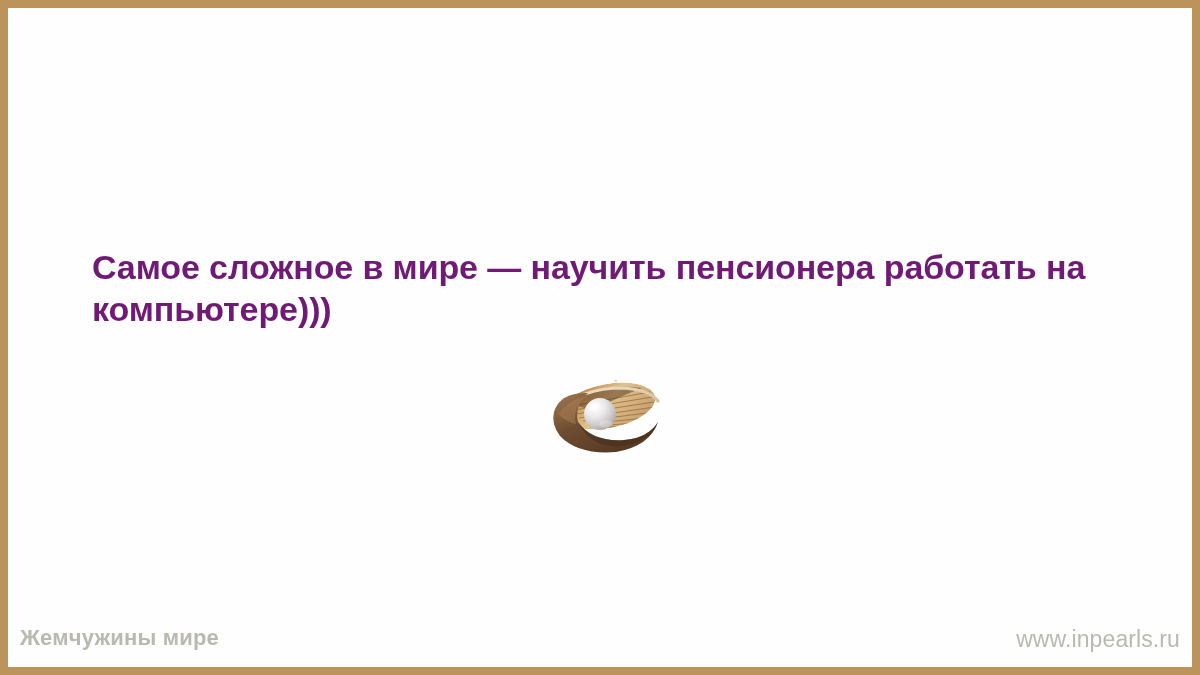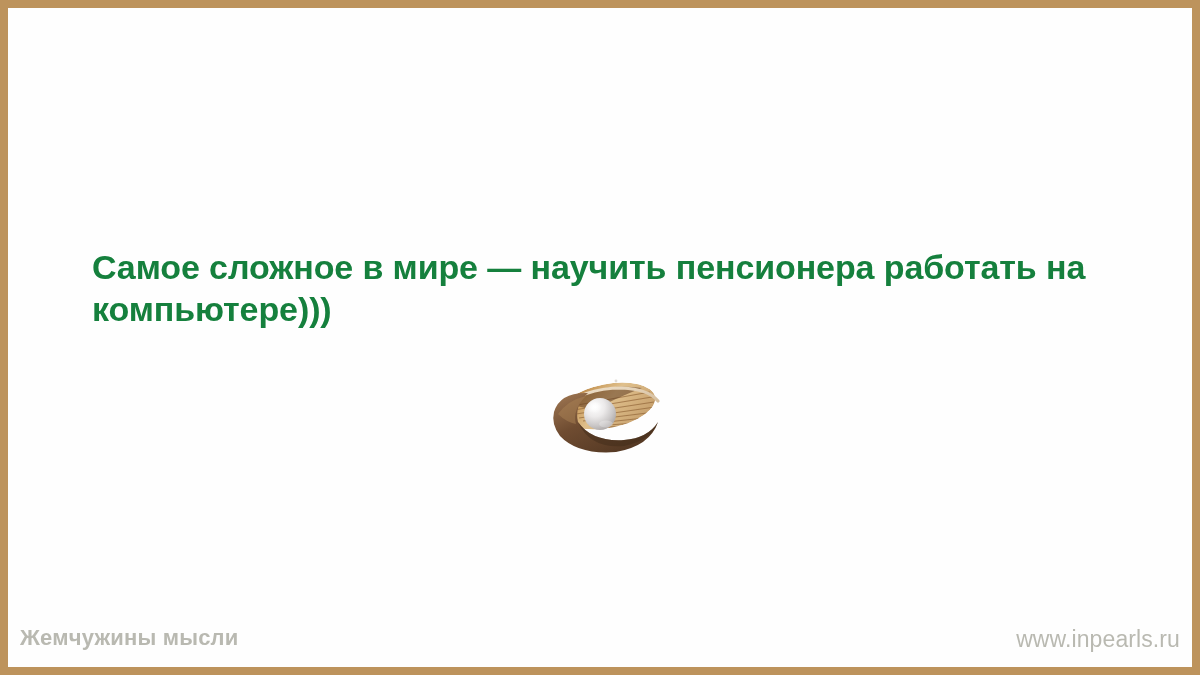--- a/index.html
+++ b/index.html
@@ -21,21 +21,21 @@
     border: 8px solid #bd935c;
     overflow: hidden;
   }
 
   
   .quote {
     position: absolute;
     left: 84px;
     top: 238px;
     width: 1010px;
-    color: #15803d;
+    color: #701a75;
     font-size: 34px;
     font-weight: bold;
     line-height: 42px;
     letter-spacing: -0.1px;
     white-space: pre-wrap;
   }
 
   
   .shell-wrap {
     position: absolute;
@@ -145,17 +145,17 @@
 
       <circle cx="62" cy="38" r="16" fill="url(#gPearl)"></circle>
       <ellipse cx="56" cy="31" rx="8" ry="6" fill="url(#gGloss)"></ellipse>
       <ellipse cx="68" cy="48" rx="7" ry="3.5" fill="#ffffff" opacity="0.25"></ellipse>
 
       <circle cx="78" cy="5" r="1.4" fill="#d8d2cb" opacity="0.8"></circle>
     </svg>
   </div>
 
   <div class="footer">
-    <div class="footer-left">Жемчужины мысли</div>
+    <div class="footer-left">Жемчужины мире</div>
     <a class="footer-right" href="#">www.inpearls.ru</a>
   </div>
 
 </div>
 
 </body></html>

